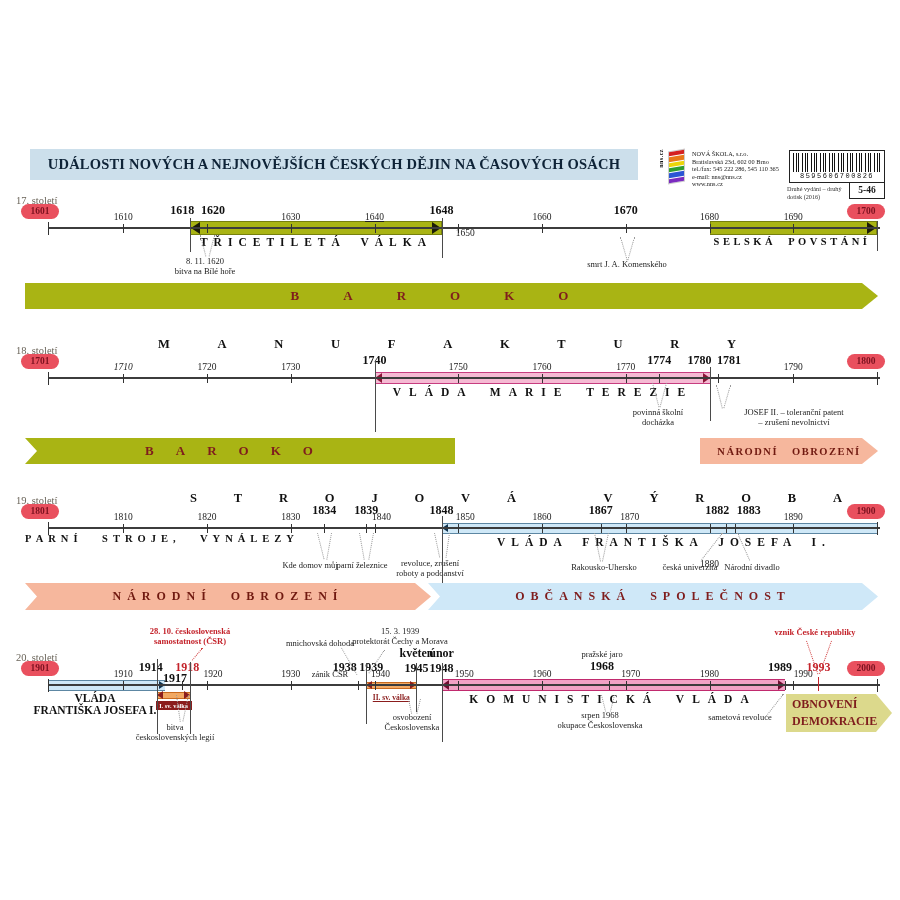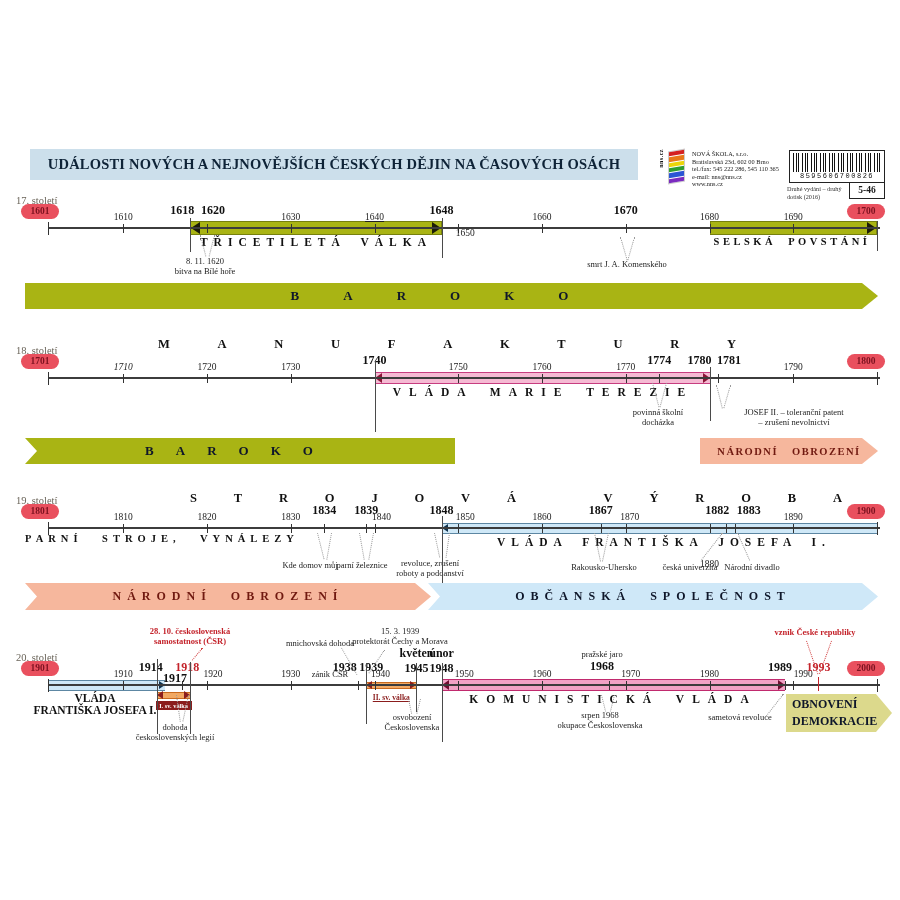--- a/index.html
+++ b/index.html
@@ -46,21 +46,21 @@
   .band.pink2{background:#f1a2c5;border-top:1.8px solid #c12a6e;border-bottom:1.8px solid #c12a6e;}
   .band.blue{background:#cfe8f7;border-top:1.6px solid #5d87a3;border-bottom:1.6px solid #5d87a3;}
   .band.orange{background:#f2a963;border-top:1.4px solid #c96a1e;border-bottom:1.4px solid #c96a1e;}
   .ah{width:0;height:0;}
   .bandlab{font-weight:bold;font-size:11.5px;color:#111;white-space:nowrap;text-align:center;}
   .bandlab.small{font-size:10.5px;}
   .ann{width:190px;margin-left:-95px;text-align:center;font-size:8.5px;line-height:10px;color:#1c1c1c;white-space:nowrap;}
   .ann.red{color:#c4232b;font-weight:bold;}
   .spread{display:flex;justify-content:space-between;font-weight:bold;color:#111;}
   .sub{font-weight:bold;color:#111;white-space:nowrap;}
-  .era{display:flex;align-items:center;justify-content:center;font-weight:bold;color:#0f172a;white-space:nowrap;}
+  .era{display:flex;align-items:center;justify-content:center;font-weight:bold;color:#7f1d1d;white-space:nowrap;}
   .era-olive{background:#a9b414;}
   .era-salmon{background:#f6b79d;}
   .era-blue{background:#cfe8f8;}
   .era-khaki{background:#dcd98c;}
   .era.dark{color:#701910;}
   .warbox{background:#8b1d1d;color:#fff;font-size:6.3px;font-weight:bold;text-align:center;line-height:9px;}
   .warlab{color:#8b1d1d;font-size:7.5px;font-weight:bold;text-align:center;white-space:nowrap;}
 </style>
 </head>
 <body>
@@ -353,21 +353,21 @@
       <div>mnichovská dohoda</div>
     </div>
     <div class="abs ann" style="left: 400px; top: 626px;">
       <div>15. 3. 1939</div>
       <div>protektorát Čechy a Morava</div>
     </div>
     <div class="abs ann" style="left: 330px; top: 669px;">
       <div>zánik ČSR</div>
     </div>
     <div class="abs ann" style="left: 175px; top: 722px;">
-      <div>dohoda</div>
+      <div>bitva</div>
       <div>československých legií</div>
     </div>
     <div class="abs ann" style="left: 412px; top: 712px;">
       <div>osvobození</div>
       <div>Československa</div>
     </div>
     <div class="abs ann" style="left: 600px; top: 710px;">
       <div>srpen 1968</div>
       <div>okupace Československa</div>
     </div>

